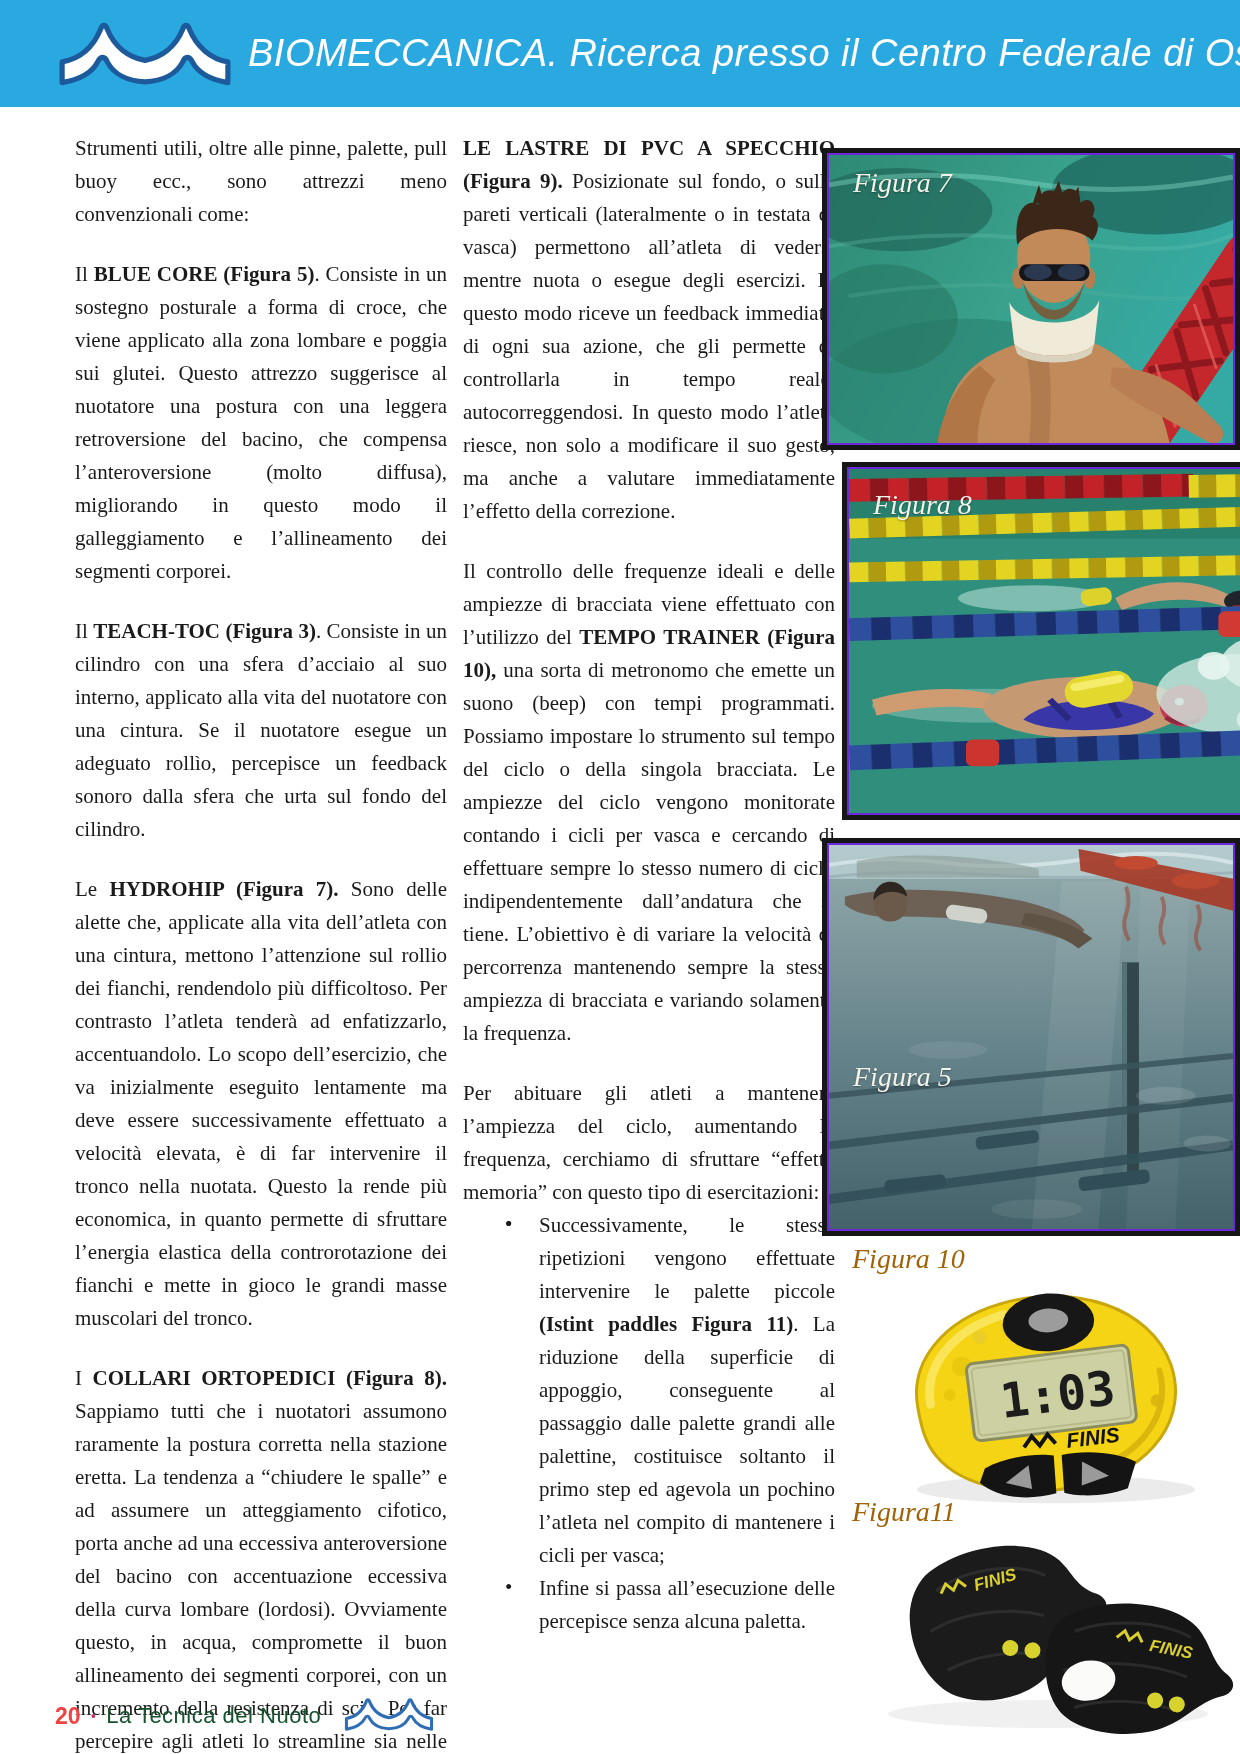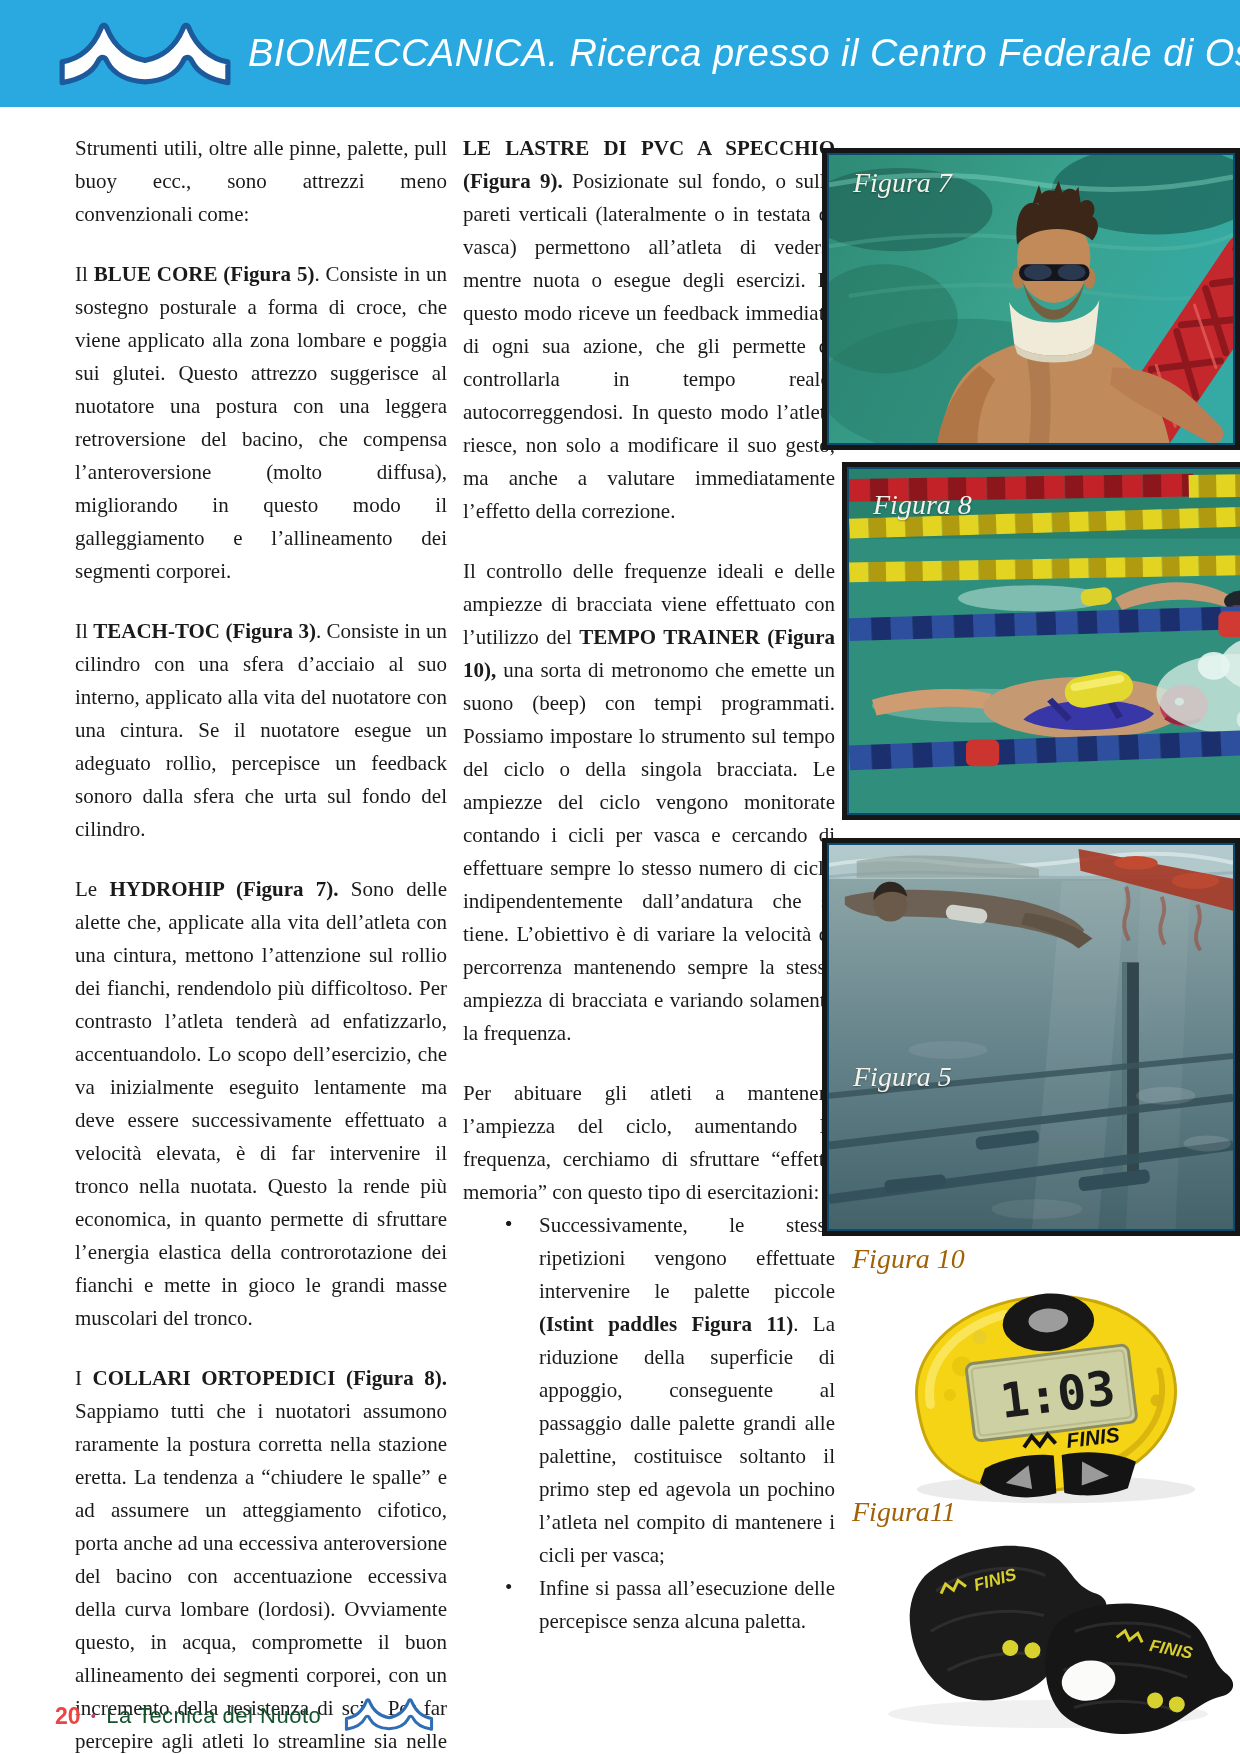--- a/index.html
+++ b/index.html
@@ -29,21 +29,21 @@
   .col-mid   { left:443px; }
   .col p { margin:0 0 27px 0; }
   .col p.tight { margin-bottom:0; }
   b { font-weight:bold; }
 
   .bullet-item { position:relative; padding-left:76px; }
   .bullet-dot  { position:absolute; left:42px; top:-1px; font-size:21px; }
 
   
   .photo-frame {
-    position:absolute; border:5px solid #161616; background:#0c4a6e; padding:2px;
+    position:absolute; border:5px solid #161616; background:#6d28d9; padding:2px;
   }
   .photo-frame svg { display:block; width:100%; height:100%; }
   .fig-caption-overlay {
     position:absolute; font-style:italic; font-size:28px; color:#f5f2ea;
     text-shadow:0 1px 2px rgba(0,0,0,.35); font-family:"Liberation Serif", serif;
   }
   .fig-caption-dark {
     position:absolute; font-style:italic; font-size:28px; color:#a16207;
     font-family:"Liberation Serif", serif;
   }

